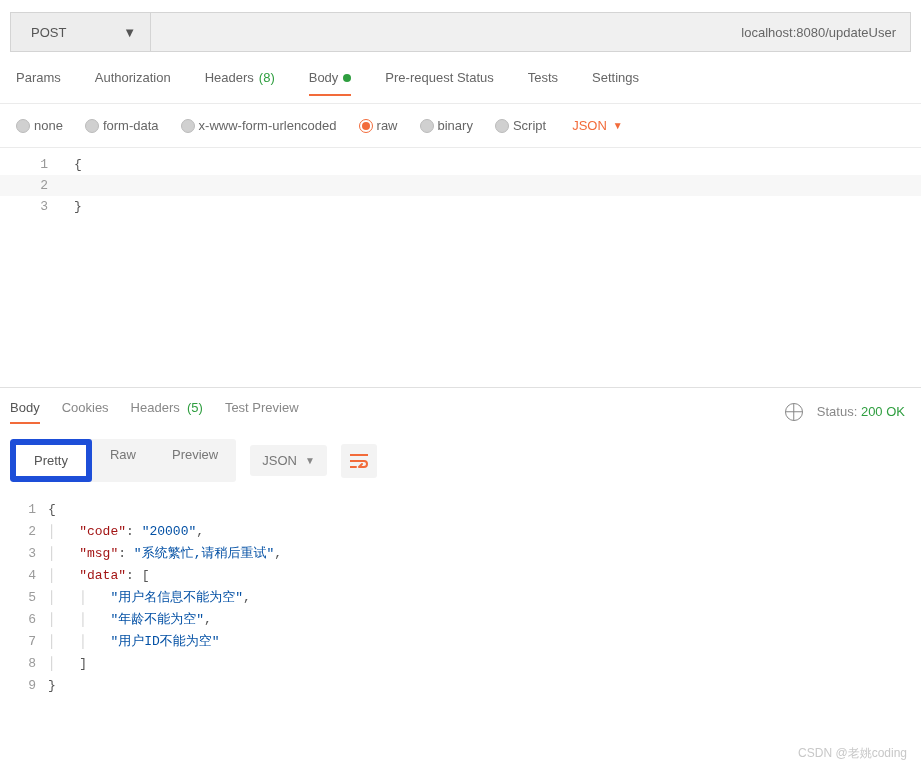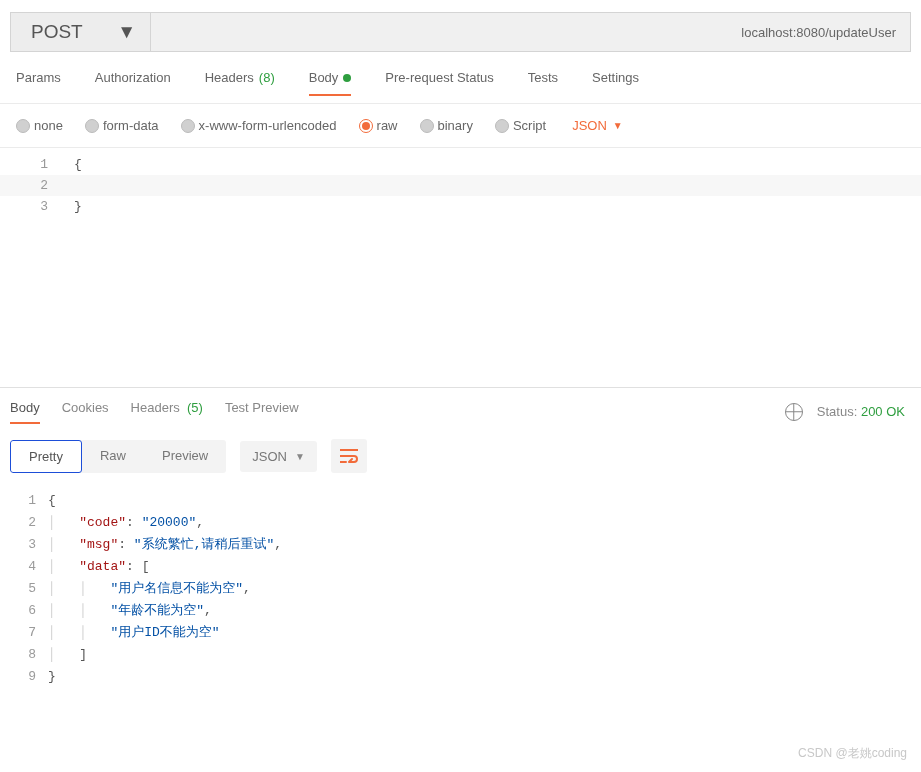--- a/index.html
+++ b/index.html
@@ -1,21 +1,21 @@
 <!DOCTYPE html>
 <html><head>
 <meta charset="utf-8">
 <style>
 * { margin: 0; padding: 0; box-sizing: border-box; }
 body { font-family: -apple-system, BlinkMacSystemFont, "Segoe UI", Arial, sans-serif; font-size: 13px; color: #666; background: #fff; }
 
 
 .request-bar { display: flex; height: 40px; margin: 12px 10px 0 10px; border: 1px solid #d4d4d4; background: #f0f0f0; }
 .method-select { display: flex; align-items: center; padding: 0 14px 0 20px; width: 140px; border-right: 1px solid #d4d4d4; background: #ededed; justify-content: space-between; }
-.method-select span { font-size: 19px; color: #555; }
+.method-select span { font-size: 13px; color: #555; }
 .chev { color: #888; font-size: 10px; }
 .url-input { flex: 1; display: flex; align-items: center; padding: 0 14px; color: #666; background: #f0f0f0; justify-content: flex-end; }
 
 
 .req-tabs { display: flex; gap: 34px; padding: 18px 16px 8px 16px; border-bottom: 1px solid #ebebeb; }
 .req-tab { color: #666; cursor: pointer; padding-bottom: 10px; display: flex; align-items: center; gap: 5px; text-align: center; }
 .req-tab.active { color: #666; position: relative; }
 .req-tab.active::after { content:""; position:absolute; left:0; right:0; bottom:-1px; height:2px; background:#f26b3a; }
 .count-green { color: #2e9e3f; }
 .dot-indicator { width:8px; height:8px; border-radius:50%; background:#2e9e3f; display:inline-block; }
@@ -46,21 +46,21 @@
 .resp-right { display: flex; align-items: center; gap: 14px; color: #888; }
 .globe-icon { width: 18px; height: 18px; border: 1.5px solid #888; border-radius: 50%; position: relative; }
 .globe-icon::before { content:""; position:absolute; left:50%; top:0; bottom:0; width:1.5px; background:#888; transform:translateX(-50%);}
 .globe-icon::after { content:""; position:absolute; top:50%; left:0; right:0; height:1.5px; background:#888; transform:translateY(-50%);}
 .status-val { color: #2e9e3f; }
 
 
 .view-bar { display: flex; align-items: center; gap: 0; padding: 10px 10px; }
 .view-seg { display: flex; background: #f3f3f3; border-radius: 3px; overflow: hidden; }
 .view-btn { padding: 8px 18px; color: #777; cursor: pointer; }
-.view-btn.active { background: #fff; color: #555; border:1px solid #1d4ed8; border-radius:3px; }
+.view-btn.active { background: #fff; color: #555; border:6px solid #1d4ed8; border-radius:3px; }
 .type-dd { margin-left: 14px; background: #f3f3f3; border-radius:3px; padding: 8px 12px; display:flex; align-items:center; gap:8px; color:#777; cursor:pointer;}
 .wrap-btn { margin-left: 14px; background: #f3f3f3; border-radius:3px; width:36px; height:34px; display:flex; align-items:center; justify-content:center; cursor:pointer;}
 .wrap-icon svg { display: block; }
 
 
 .resp-body { font-family: Consolas, Monaco, "Courier New", monospace; font-size: 13px; padding: 6px 0; }
 .rline { display:flex; height:22px; align-items:center; }
 .rln { width: 48px; text-align:right; padding-right:12px; color:#9b9b9b; user-select:none;}
 .rcode { white-space: pre; }
 .pipe { color:#cfcfcf; }

